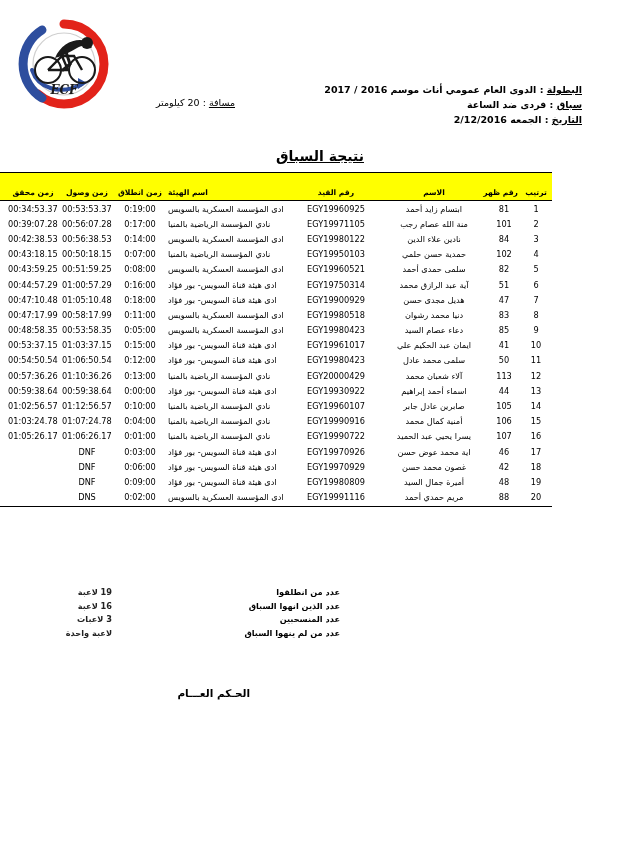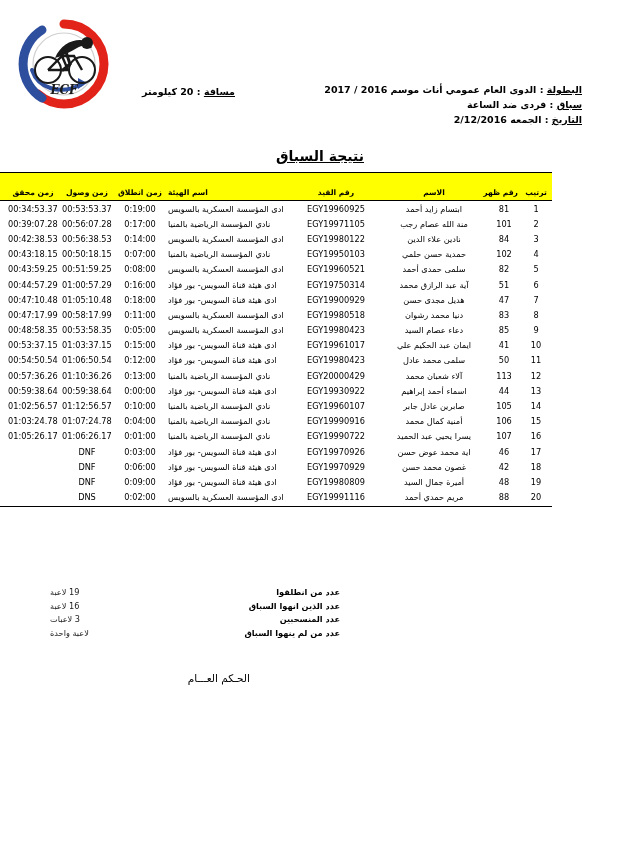--- a/index.html
+++ b/index.html
@@ -72,24 +72,24 @@
     font-size: 9.5px;
     font-weight: bold;
     line-height: 15px;
     white-space: nowrap;
   }
   .meta-key {
     text-decoration: underline;
   }
   .distance-block {
     position: absolute;
-    top: 86px;
+    top: 97px;
     right: 405px;
     font-size: 9.5px;
-    font-weight: bold;
+    font-weight: normal;
     direction: rtl;
     white-space: nowrap;
   }
   .distance-block .meta-key { text-decoration: underline; }
 
   
   .result-title {
     position: absolute;
     top: 148px;
     right: 0;
@@ -165,34 +165,34 @@
     justify-content: space-between;
     font-size: 8.2px;
     line-height: 13.6px;
     white-space: nowrap;
   }
   .summary-label {
     font-weight: bold;
     text-align: right;
   }
   .summary-value {
-    font-weight: normal;
+    font-weight: bold;
     color: #222;
-    text-align: left;
+    text-align: right;
     min-width: 62px;
     padding-right: 26px;
   }
 
   
   .signature {
     position: absolute;
-    top: 672px;
+    top: 687px;
     right: 390px;
     font-size: 10.5px;
-    font-weight: normal;
+    font-weight: bold;
     letter-spacing: 0.4px;
     direction: rtl;
   }
 </style>
 </head>
 <body>
 
 <div class="page-header">
 
   <div class="logo-wrap">

